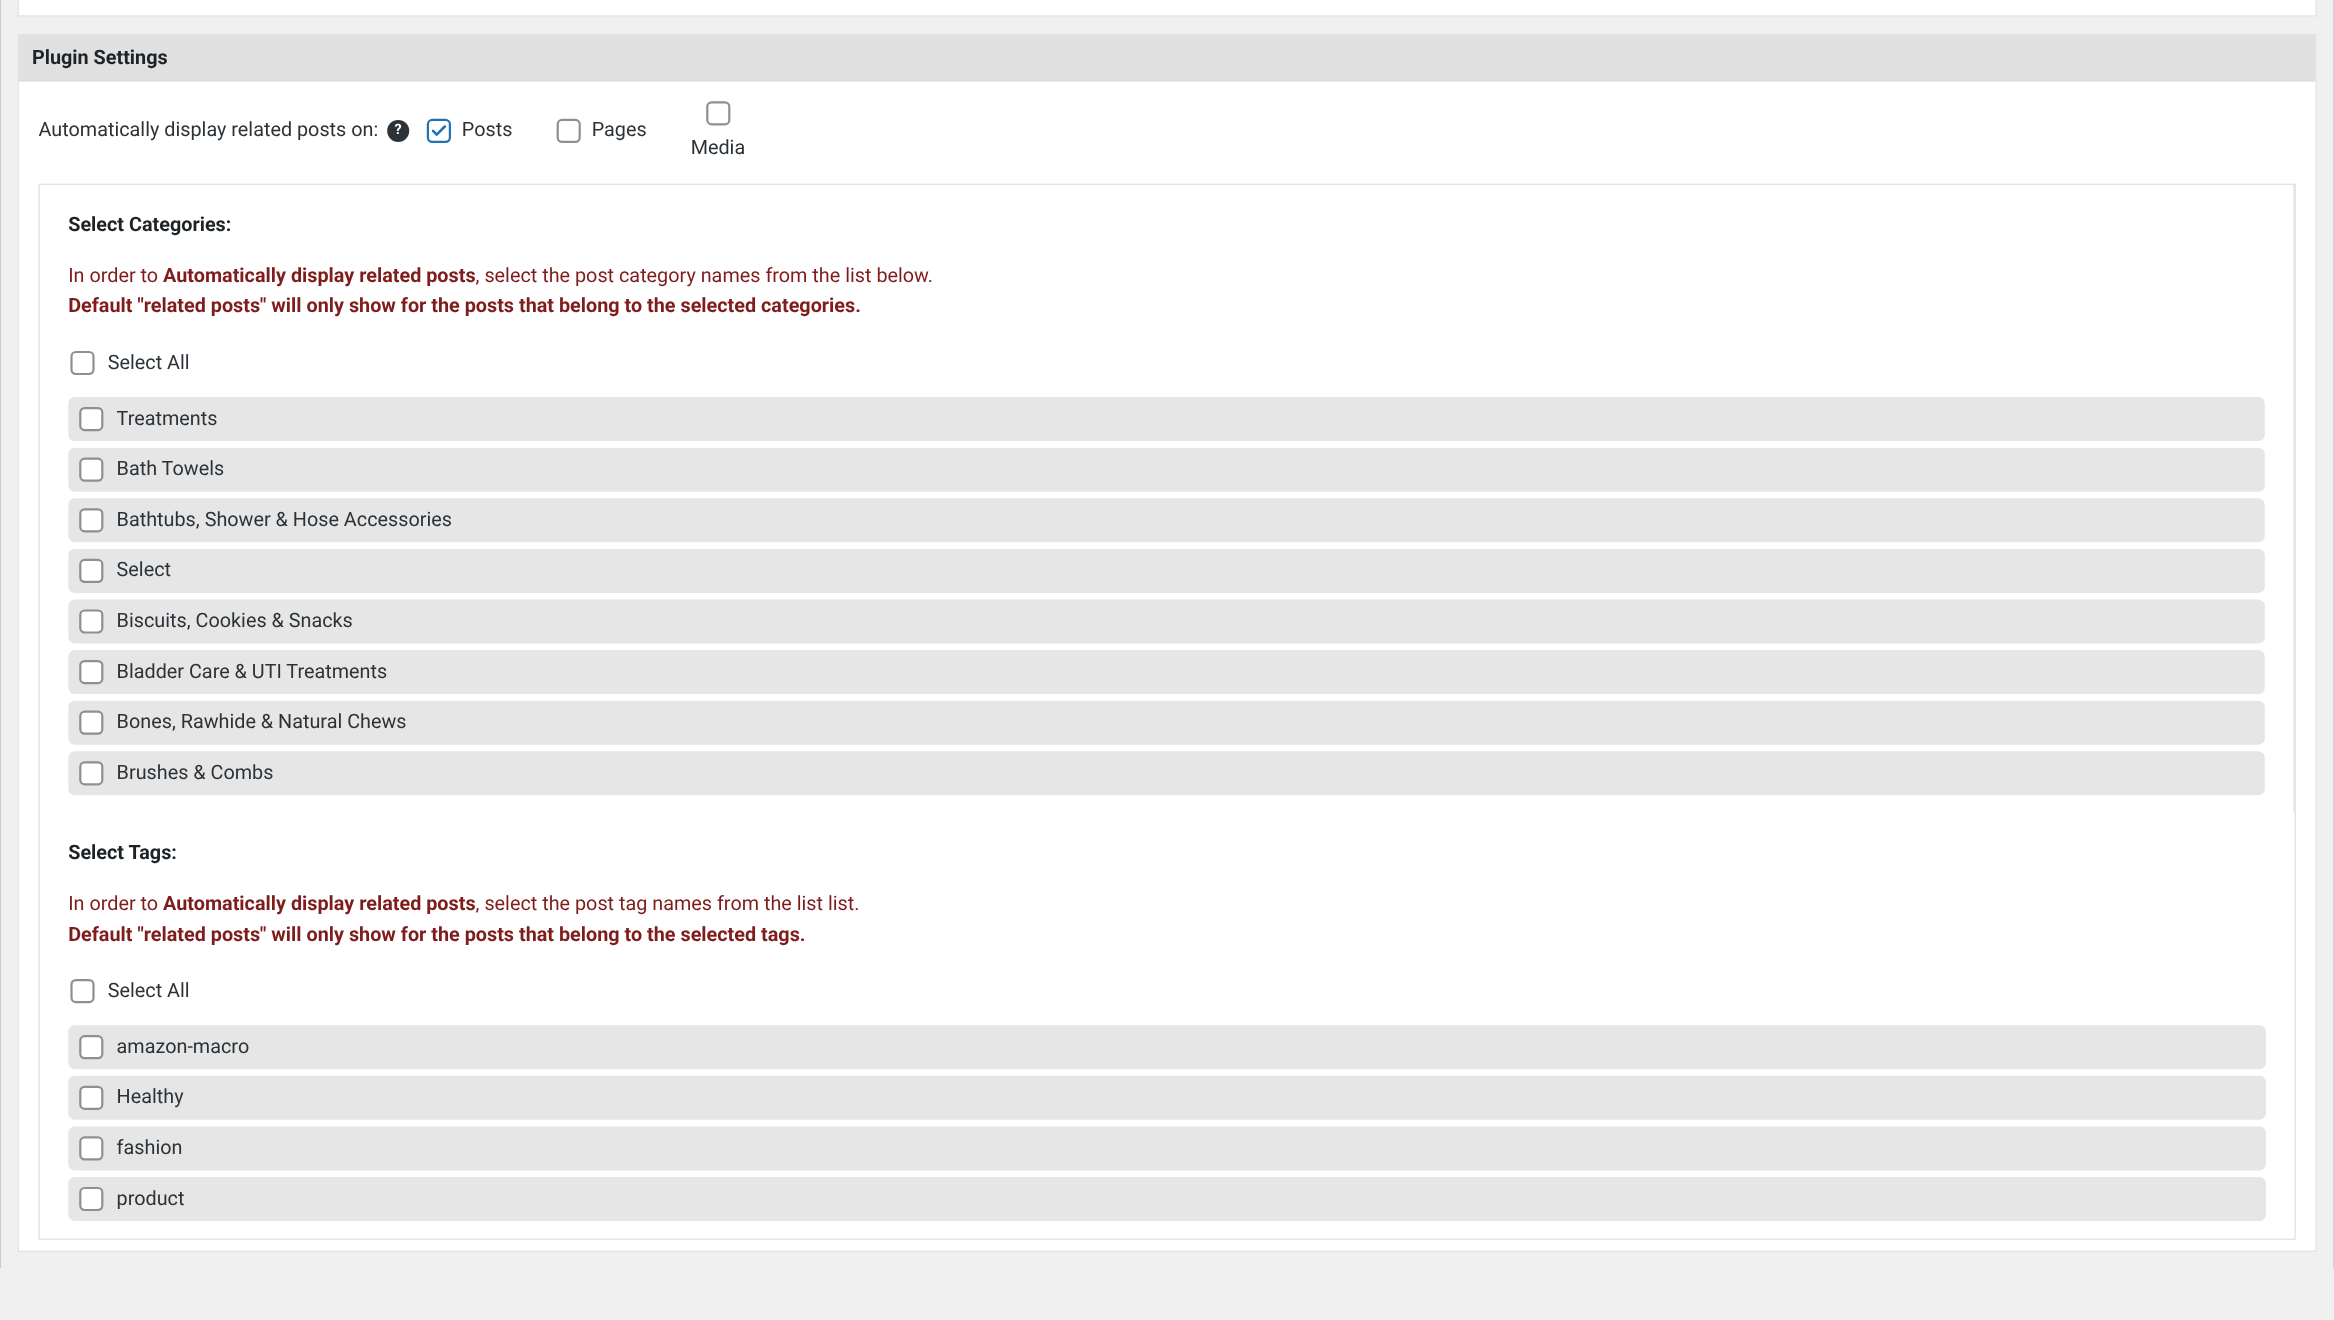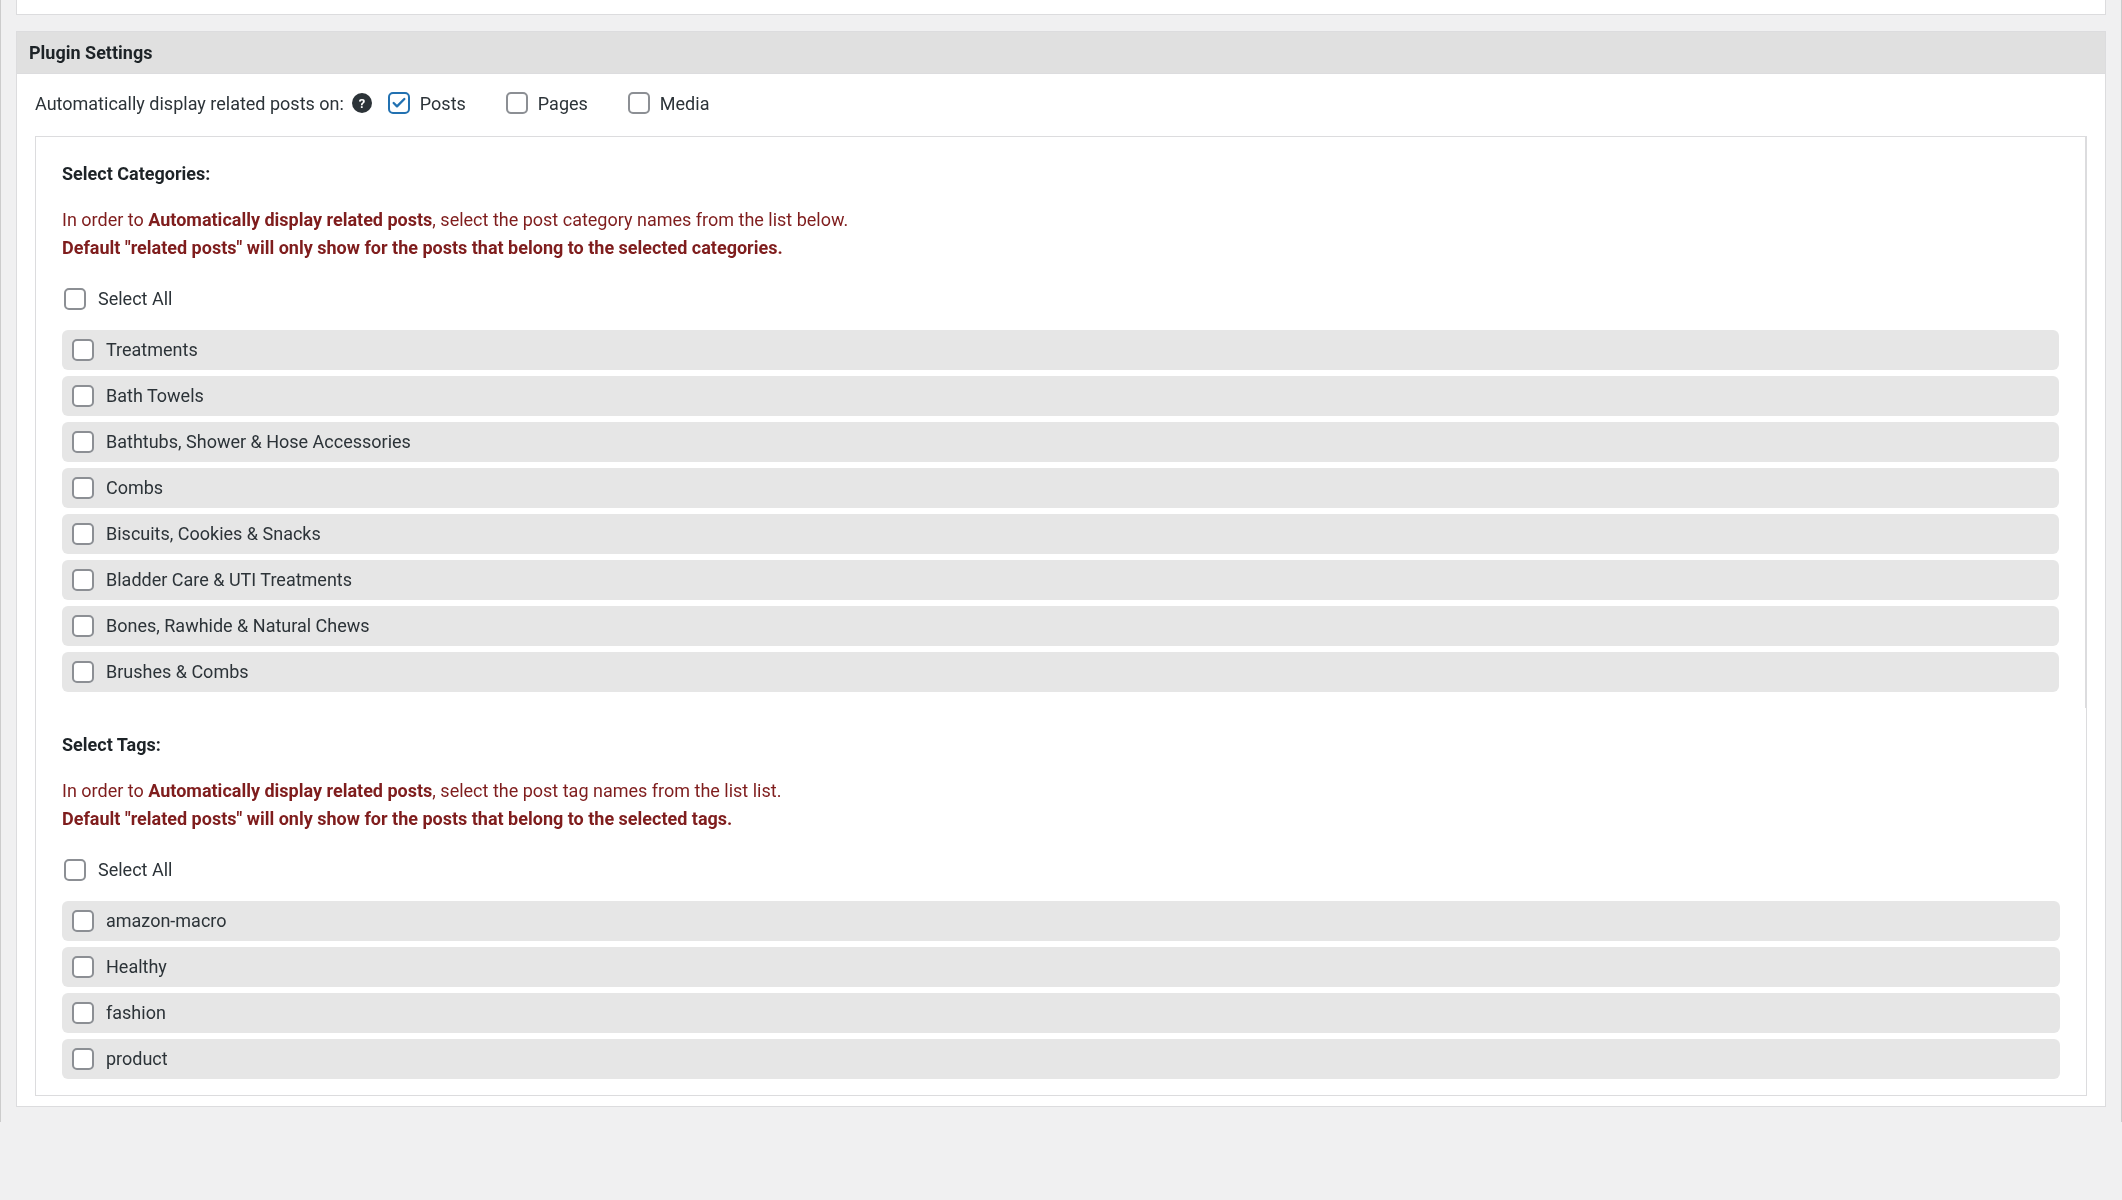--- a/index.html
+++ b/index.html
@@ -54,21 +54,21 @@
       font-weight: 700;
       cursor: help;
       margin-right: 8px;
     }
     .checkbox-wrap {
       display: inline-flex;
       align-items: center;
       gap: 10px;
       margin-right: 32px;
     }
-    .checkbox-wrap:last-child { margin-right: 0; }
+    .checkbox-wrap:last-child { margin-right: 0; flex-direction: column; }
     .custom-checkbox {
       width: 22px;
       height: 22px;
       border: 2px solid #8c8f94;
       border-radius: 5px;
       background: #fff;
       display: inline-flex;
       align-items: center;
       justify-content: center;
       cursor: pointer;
@@ -220,21 +220,21 @@
                 <div class="list-item">
                   <span class="custom-checkbox"></span>
                   <span class="list-item-label">Bath Towels</span>
                 </div>
                 <div class="list-item">
                   <span class="custom-checkbox"></span>
                   <span class="list-item-label">Bathtubs, Shower &amp; Hose Accessories</span>
                 </div>
                 <div class="list-item">
                   <span class="custom-checkbox"></span>
-                  <span class="list-item-label">Combs</span>
+                  <span class="list-item-label">Select</span>
                 </div>
                 <div class="list-item">
                   <span class="custom-checkbox"></span>
                   <span class="list-item-label">Biscuits, Cookies &amp; Snacks</span>
                 </div>
                 <div class="list-item">
                   <span class="custom-checkbox"></span>
                   <span class="list-item-label">Bladder Care &amp; UTI Treatments</span>
                 </div>
                 <div class="list-item">

